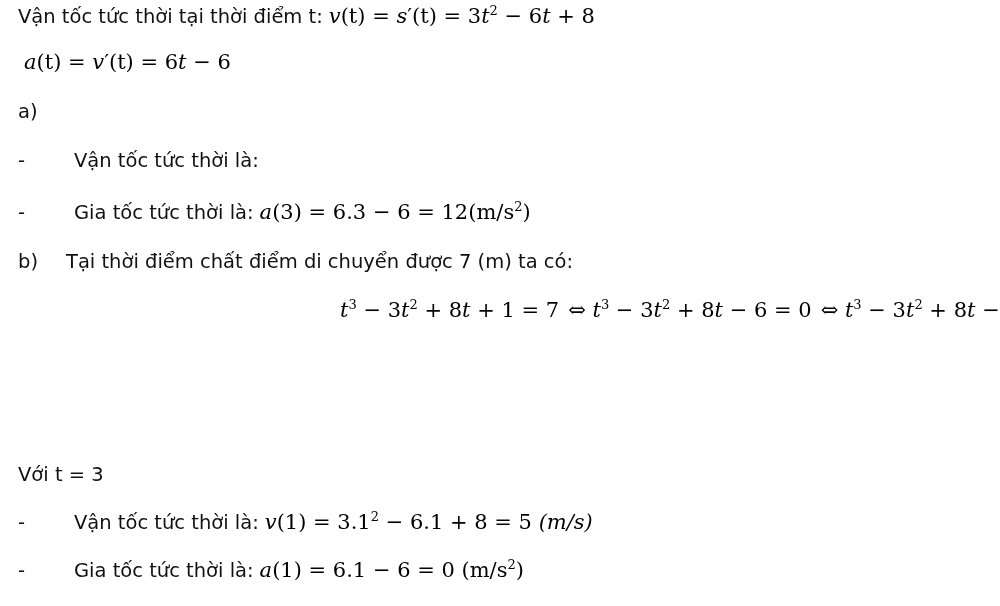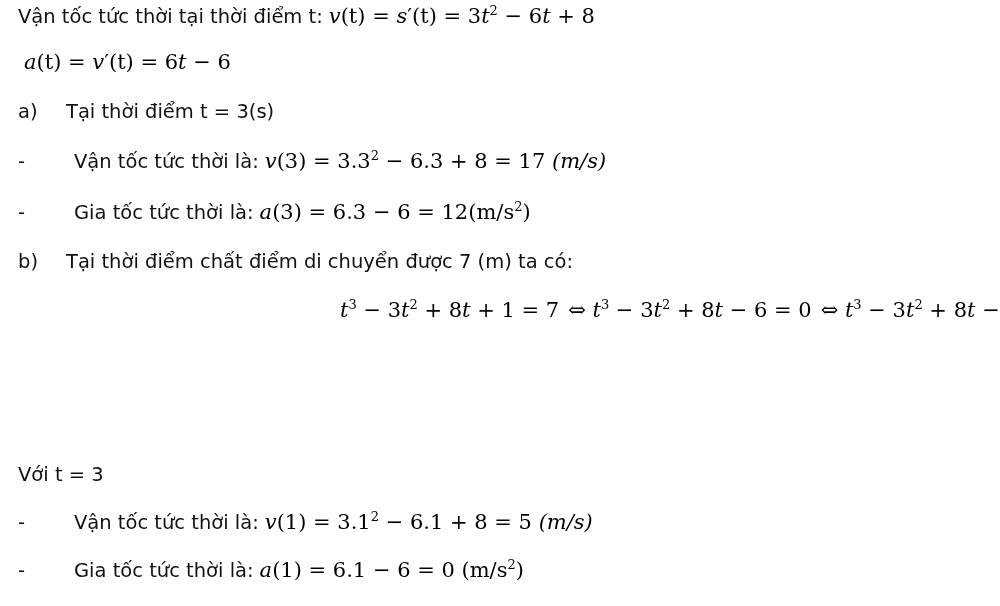--- a/index.html
+++ b/index.html
@@ -94,28 +94,26 @@
     <span class="math"><span>v</span><span class="op">(t)</span><span class="op"> = </span><span>s</span><span class="op">′</span><span class="op">(t)</span><span class="op"> = 3</span><span>t</span><sup class="op">2</sup><span class="op"> − 6</span><span>t</span><span class="op"> + 8</span></span>
   </div>
 
   <div class="line row-2">
     <span class="gap"></span>
     <span class="math"><span>a</span><span class="op">(t)</span><span class="op"> = </span><span>v</span><span class="op">′</span><span class="op">(t)</span><span class="op"> = 6</span><span>t</span><span class="op"> − 6</span></span>
   </div>
 
   <div class="line row-a">
     <span class="marker">a)</span>
-    <span class="text">Tại thời điểm t = 3(s)</span>
   </div>
 
   <div class="line row-a1">
     <span class="dash-marker">-</span>
     <span class="text">Vận tốc tức thời là:</span>
     <span class="gap"></span>
-    <span class="math"><span>v</span><span class="op">(3)</span><span class="op"> = 3.3</span><sup class="op">2</sup><span class="op"> − 6.3 + 8 = 17 </span><span>(m/s)</span></span>
   </div>
 
   <div class="line row-a2">
     <span class="dash-marker">-</span>
     <span class="text">Gia tốc tức thời là:</span>
     <span class="gap"></span>
     <span class="math"><span>a</span><span class="op">(3)</span><span class="op"> = 6.3 − 6 = 12</span><span class="op">(m/s</span><sup class="op">2</sup><span class="op">)</span></span>
   </div>
 
   <div class="line row-b">

